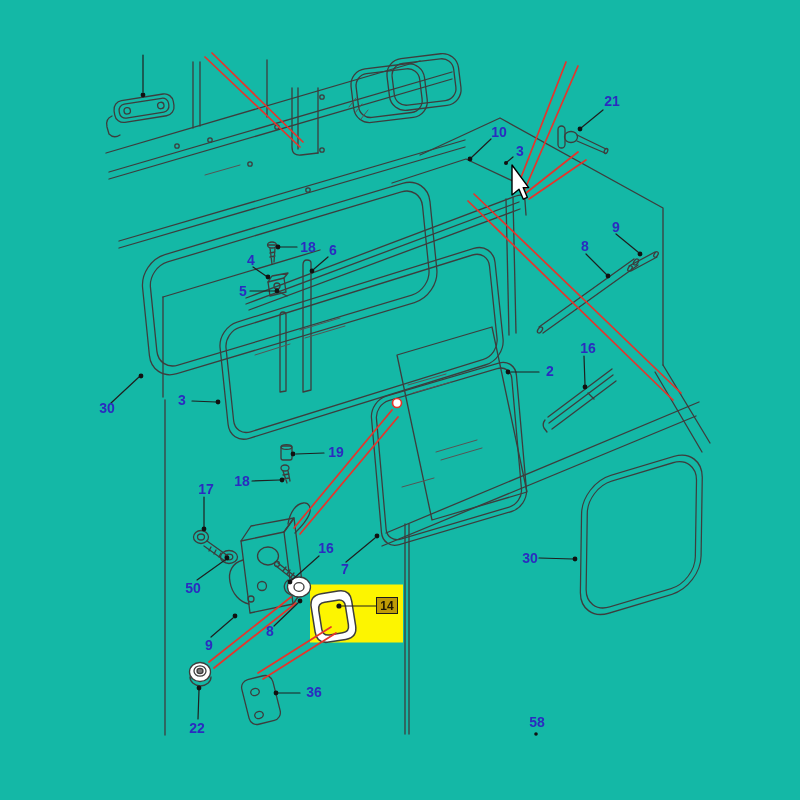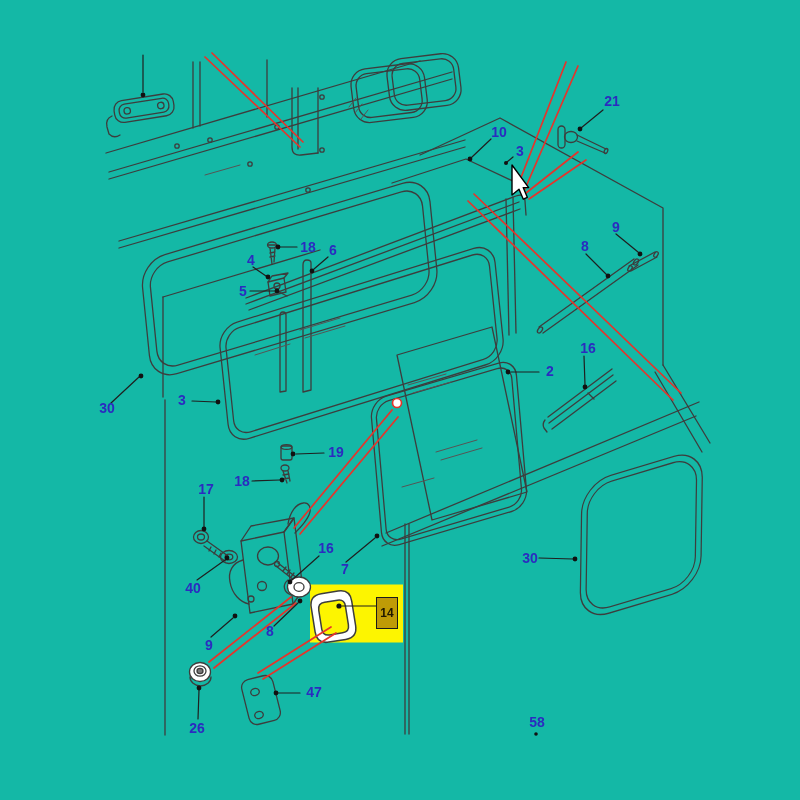--- a/index.html
+++ b/index.html
@@ -1,21 +1,21 @@
 <!DOCTYPE html>
 <html><head>
 <meta charset="utf-8">
 <style>
   html,body{margin:0;padding:0;background:#ffffff;}
   .stage{position:relative;width:800px;height:800px;background:#14b8a6;overflow:hidden;
          font-family:"Liberation Sans", sans-serif;}
   .stage svg{position:absolute;left:0;top:0;}
   .callout{position:absolute;transform:translate(-50%,-50%);color:#2b2bc0;font-weight:bold;
            font-size:14px;line-height:1;letter-spacing:0;user-select:none;cursor:default;}
-  .badge{position:absolute;left:376px;top:597px;width:22px;height:32px;background:#bf9b06;
+  .badge{position:absolute;left:376px;top:597px;width:22px;height:17px;background:#bf9b06;
          border:1.6px solid #1b1b1b;box-sizing:border-box;color:#1f1800;font-weight:bold;
          font-size:12px;display:flex;align-items:center;justify-content:center;}
   .g-line{stroke:#3d3d3d;stroke-width:1.3;fill:none;stroke-linecap:round;stroke-linejoin:round;}
   .g-thin{stroke:#555;stroke-width:1;fill:none;stroke-linecap:round;}
   .leader{stroke:#1f1f1f;stroke-width:1.2;fill:none;stroke-linecap:round;}
   .dot{fill:#111;}
   .red{stroke:#e6342b;stroke-width:1.7;fill:none;stroke-linecap:round;}
 </style>
 </head>
 <body>
@@ -311,24 +311,24 @@
   <span class="callout" style="left:333px;top:250px">6</span>
   <span class="callout" style="left:251px;top:260px">4</span>
   <span class="callout" style="left:243px;top:291px">5</span>
   <span class="callout" style="left:550px;top:371px">2</span>
   <span class="callout" style="left:588px;top:348px">16</span>
   <span class="callout" style="left:107px;top:408px">30</span>
   <span class="callout" style="left:182px;top:400px">3</span>
   <span class="callout" style="left:336px;top:452px">19</span>
   <span class="callout" style="left:242px;top:481px">18</span>
   <span class="callout" style="left:206px;top:489px">17</span>
-  <span class="callout" style="left:193px;top:588px">40</span>
+  <span class="callout" style="left:193px;top:588px">50</span>
   <span class="callout" style="left:326px;top:548px">16</span>
   <span class="callout" style="left:345px;top:569px">7</span>
   <span class="callout" style="left:209px;top:645px">9</span>
   <span class="callout" style="left:270px;top:631px">8</span>
-  <span class="callout" style="left:197px;top:728px">26</span>
-  <span class="callout" style="left:314px;top:692px">47</span>
+  <span class="callout" style="left:197px;top:728px">22</span>
+  <span class="callout" style="left:314px;top:692px">36</span>
   <span class="callout" style="left:530px;top:558px">30</span>
   <span class="callout" style="left:537px;top:722px">58</span>
 
   <div class="badge">14</div>
 </div>
 
 </body></html>

